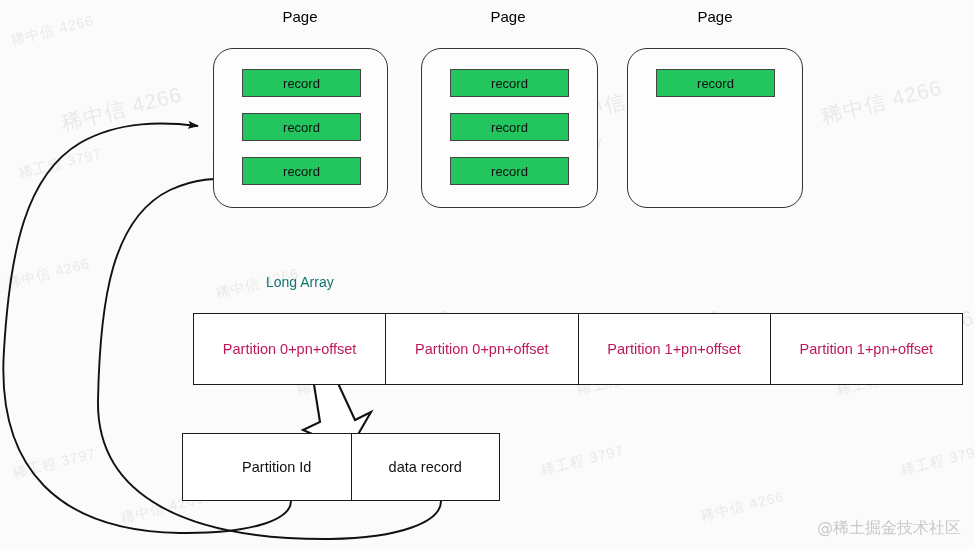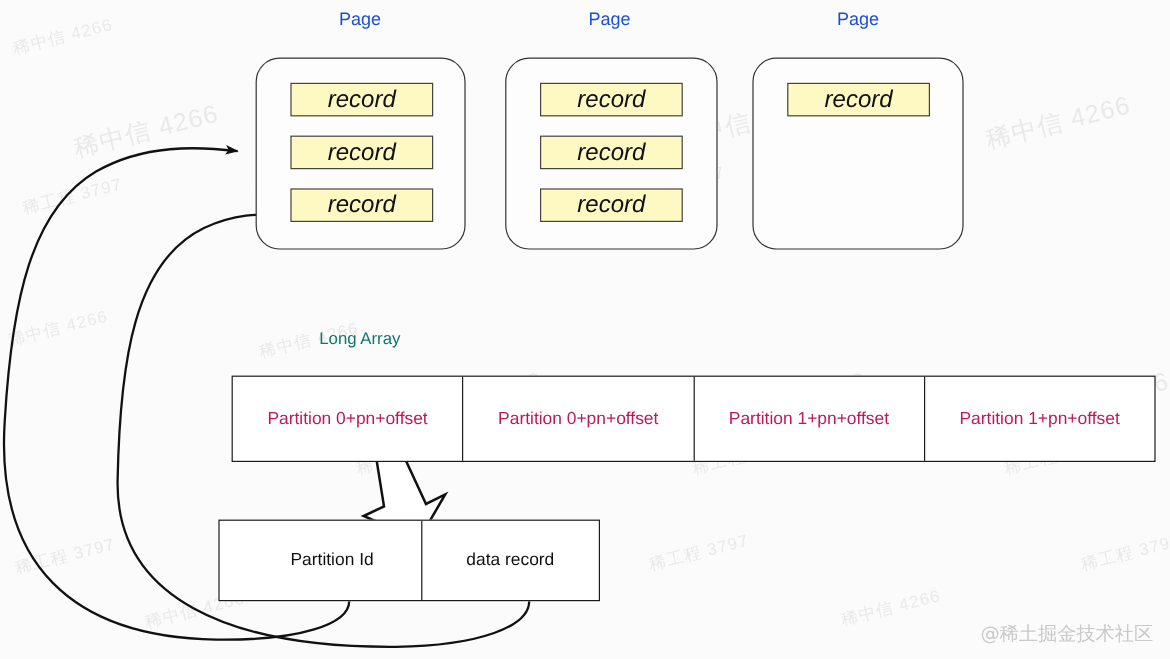--- a/index.html
+++ b/index.html
@@ -43,43 +43,42 @@
     height: 549px;
     z-index: 2;
     pointer-events: none;
     overflow: visible;
   }
 
   
   .page-label {
     position: absolute;
     font-size: 15px;
-    color: #1d4ed8;
+    color: #000000;
     text-align: center;
     z-index: 3;
   }
   .page-box {
     position: absolute;
     border: 1.7px solid #333;
     border-radius: 20px;
     background: #fdfdfd;
     box-sizing: border-box;
     z-index: 3;
   }
   .record {
     position: absolute;
     border: 1.6px solid #444;
-    background: #fef9c3;
+    background: #22c55e;
     box-sizing: border-box;
     display: flex;
     align-items: center;
     justify-content: center;
-    font-size: 20px;
+    font-size: 13px;
     color: #111;
-    font-style: italic;
   }
 
   
   .array-title {
     position: absolute;
     font-size: 14px;
     color: #0f766e;
     z-index: 3;
   }
   .long-array {

